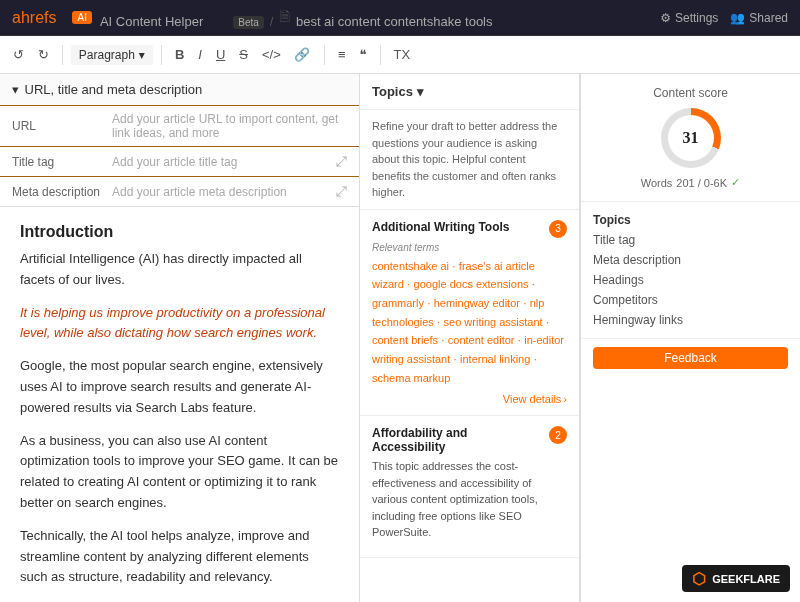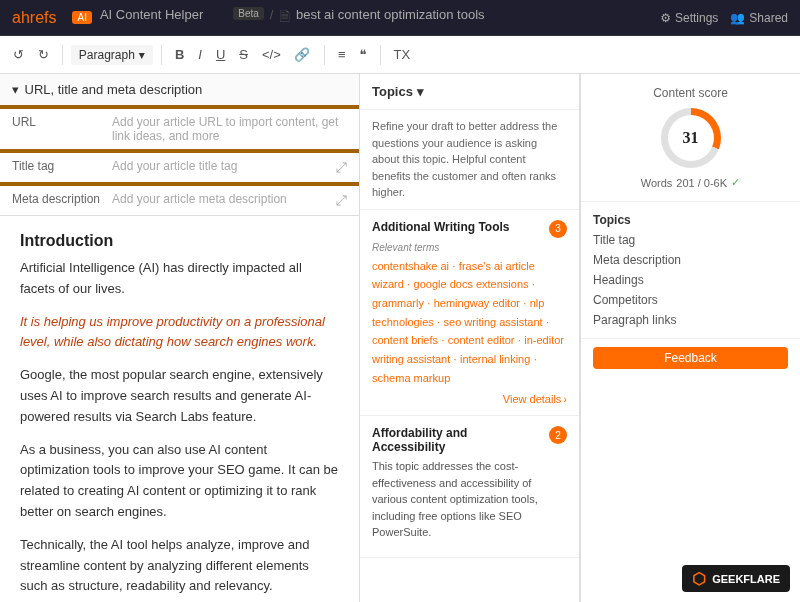--- a/index.html
+++ b/index.html
@@ -4,21 +4,21 @@
   <style>
     * { box-sizing: border-box; margin: 0; padding: 0; }
     body { font-family: Arial, sans-serif; font-size: 13px; background: #1a1a2e; color: #333; width: 800px; height: 602px; overflow: hidden; }
 
     
     .top-bar {
       display: flex; align-items: center; background: #1e1e2e; color: #ccc;
       padding: 0 12px; height: 36px; gap: 8px; border-bottom: 1px solid #333;
     }
     .logo { color: #ff6b00; font-weight: normal; font-size: 16px; margin-right: 8px; }
-    .top-bar-title { color: #aaa; font-size: 13px; flex: 1; display: flex; align-items: flex-start; gap: 6px; }
+    .top-bar-title { color: #aaa; font-size: 13px; flex: 1; display: flex; align-items: flex-end; gap: 6px; }
     .ai-badge { background: #ff6b00; color: white; font-size: 10px; padding: 1px 5px; border-radius: 3px; }
     .beta-badge { background: #333; color: #aaa; font-size: 10px; padding: 1px 5px; border-radius: 3px; margin-left: 24px; }
     .top-bar-sep { color: #555; }
     .top-bar-actions { display: flex; align-items: center; gap: 12px; color: #aaa; font-size: 12px; }
     .top-bar-actions .settings-btn, .top-bar-actions .shared-btn {
       display: flex; align-items: center; gap: 4px; cursor: pointer;
     }
 
     
     .toolbar {
@@ -42,21 +42,21 @@
     .editor-panel { flex: 1; background: #fff; overflow-y: auto; border-right: 1px solid #ddd; }
 
     
     .url-section { border-bottom: 1px solid #ddd; padding: 0; }
     .url-section-header {
       display: flex; align-items: center; padding: 8px 12px; cursor: pointer;
       color: #333; font-size: 13px; gap: 6px; background: #fafafa;
     }
     .url-fields { padding: 0; }
     .url-field-row {
-      display: flex; border-top: 4px solid #a16207; padding: 6px 12px; gap: 10px;
+      display: flex; align-items: center; border-top: 1px solid #a16207; padding: 6px 12px; gap: 10px;
     }
     .url-field-label { color: #666; font-size: 12px; width: 90px; flex-shrink: 0; }
     .url-field-input { flex: 1; color: #aaa; font-size: 12px; }
     .url-field-action { color: #aaa; font-size: 14px; cursor: pointer; }
 
     
     .editor-content { padding: 16px 20px; }
     .editor-intro { font-size: 16px; font-weight: bold; color: #222; margin-bottom: 8px; }
     .editor-para { font-size: 13px; color: #333; line-height: 1.6; margin-bottom: 12px; }
     .editor-para-italic { font-style: italic; color: #c2410c; }
@@ -131,21 +131,21 @@
 <body>
 
 <div class="top-bar">
   <span class="logo">ahrefs</span>
   <span class="ai-badge">AI</span>
   <span class="top-bar-title">
     <span>AI Content Helper</span>
     <span class="beta-badge">Beta</span>
     <span class="top-bar-sep">/</span>
     <span class="top-bar-sep">🗎</span>
-    <span>best ai content optimization tools</span>
+    <span>best ai content contentshake tools</span>
   </span>
   <div class="top-bar-actions">
     <div class="settings-btn">
       <span>⚙</span>
       <span>Settings</span>
     </div>
     <div class="shared-btn">
       <span>👥</span>
       <span>Shared</span>
     </div>
@@ -258,21 +258,21 @@
         <span class="words-check">✓</span>
       </div>
     </div>
 
     <div class="right-nav">
       <div class="right-nav-item active">Topics</div>
       <div class="right-nav-item">Title tag</div>
       <div class="right-nav-item">Meta description</div>
       <div class="right-nav-item">Headings</div>
       <div class="right-nav-item">Competitors</div>
-      <div class="right-nav-item">Paragraph links</div>
+      <div class="right-nav-item">Hemingway links</div>
     </div>
 
     <button class="feedback-btn">Feedback</button>
   </div>
 
 </div>
 
 <div class="geekflare-badge">
   <span class="geekflare-logo">⬡</span>
   <span>GEEKFLARE</span>

